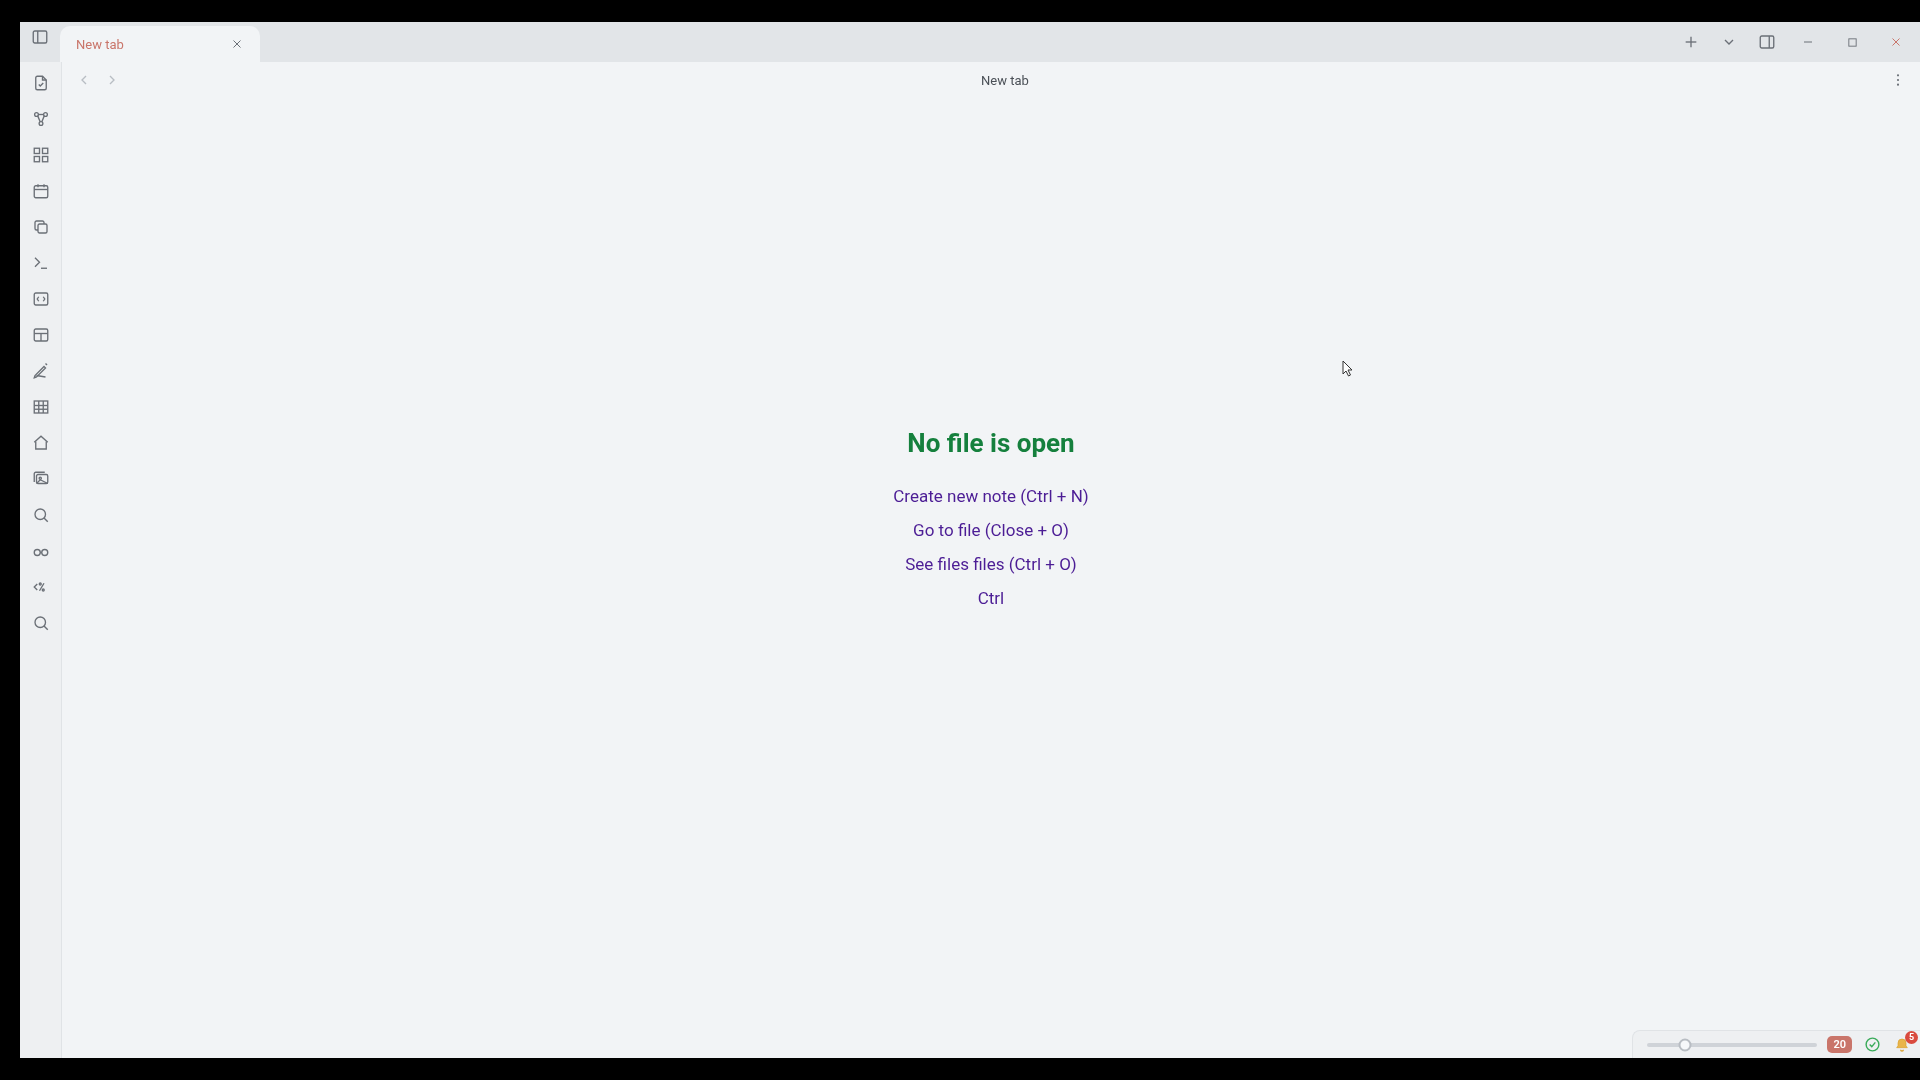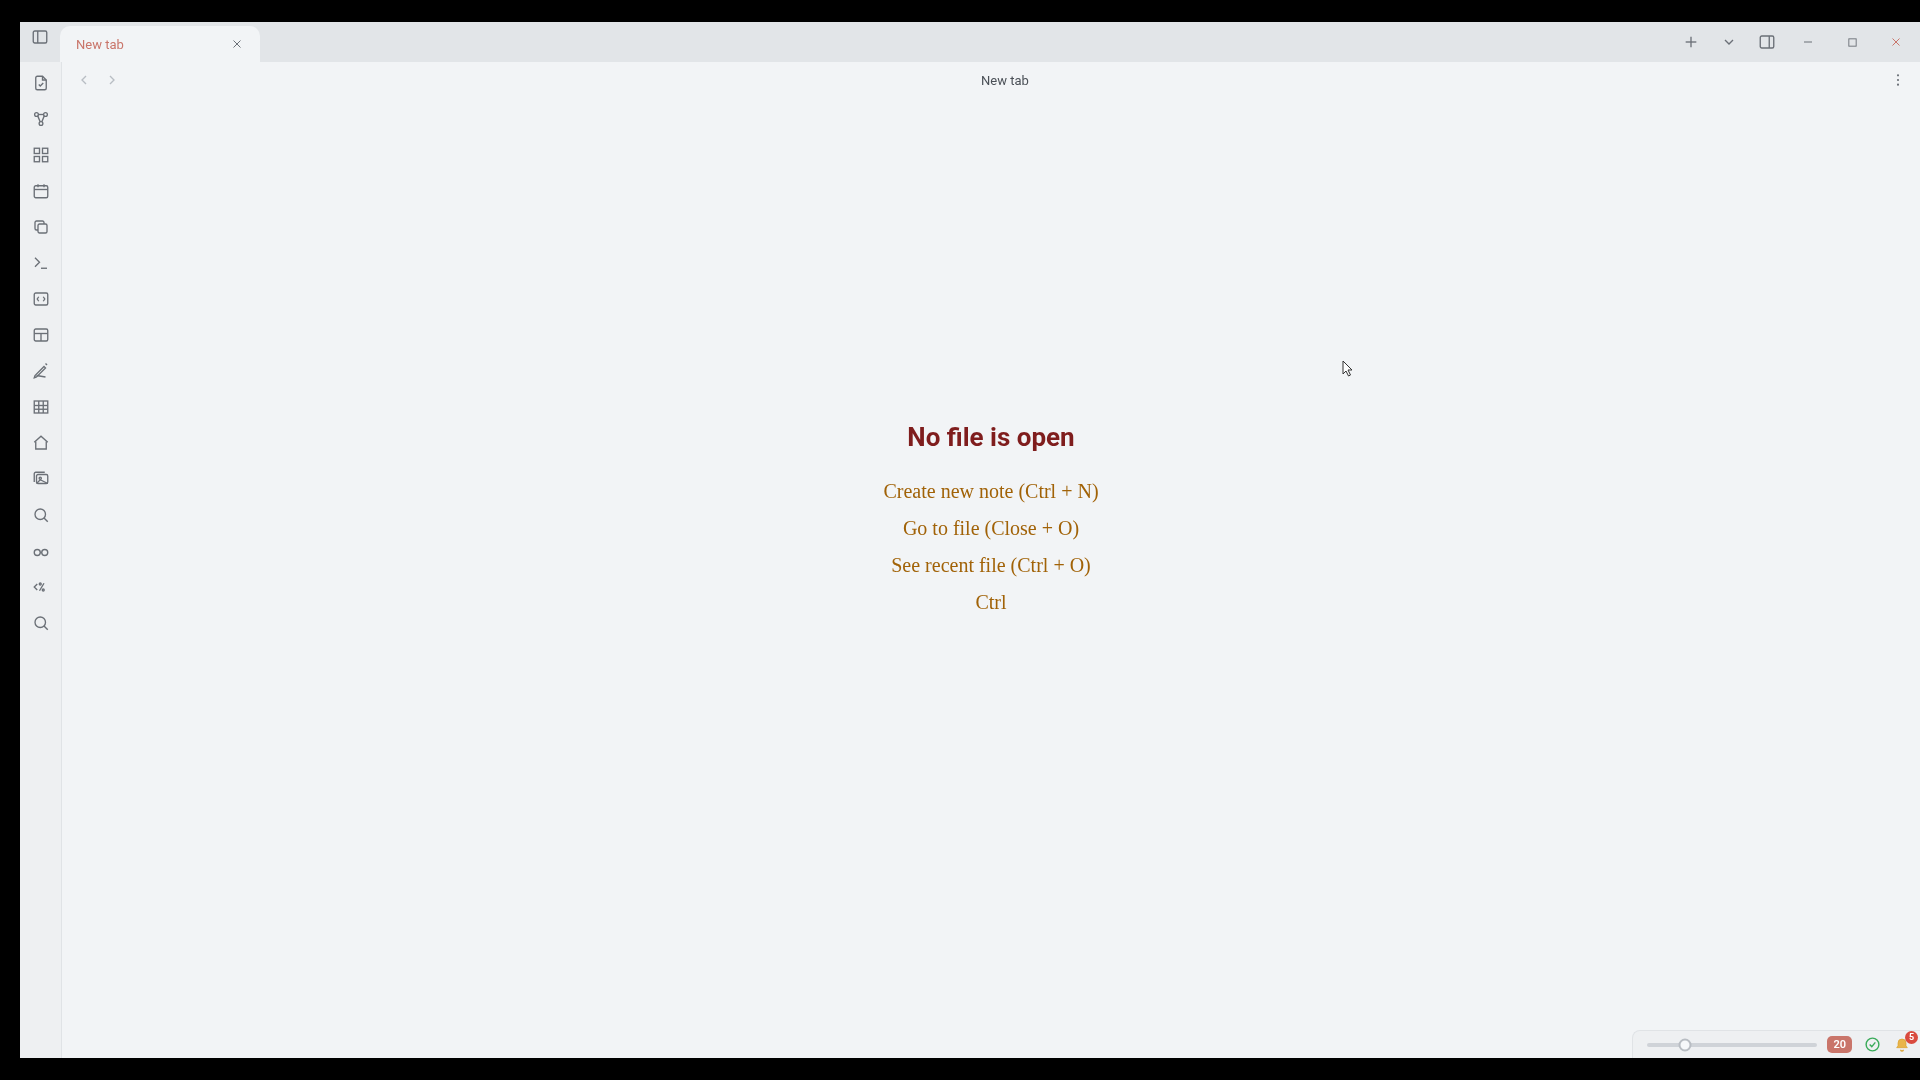--- a/index.html
+++ b/index.html
@@ -81,22 +81,22 @@
 
   .empty-state {
     flex:1;
     display:flex;
     flex-direction:column;
     align-items:center;
     justify-content:center;
     gap: 14px;
     transform: translateY(-60px);
   }
-  .empty-heading { font-size: 26px; font-weight: 700; color: #7f1d1d; margin-bottom: 14px; }
-  .empty-link { font-size: 20px; color: #a16207; cursor: pointer; font-family: Liberation Serif, serif; }
+  .empty-heading { font-size: 26px; font-weight: 700; color: #15803d; margin-bottom: 14px; }
+  .empty-link { font-size: 17px; color: #4c1d95; cursor: pointer; }
 
   
   .cursor {
     position: absolute;
     left: 1280px; top: 298px;
     width: 10px; height: 14px;
     pointer-events: none;
   }
   .cursor svg { display:block; }
 
@@ -337,21 +337,21 @@
               <circle cx="12" cy="12" r="1.6"></circle>
               <circle cx="12" cy="19" r="1.6"></circle>
             </svg>
         </div>
       </div>
 
       <div class="empty-state">
         <div class="empty-heading">No file is open</div>
         <div class="empty-link">Create new note (Ctrl + N)</div>
         <div class="empty-link">Go to file (Close + O)</div>
-        <div class="empty-link">See recent file (Ctrl + O)</div>
+        <div class="empty-link">See files files (Ctrl + O)</div>
         <div class="empty-link">Ctrl</div>
       </div>
 
       <div class="cursor">
         <svg width="12" height="18" viewBox="0 0 12 18">
             <path d="M1 1 L1 14 L4 11 L6.5 16 L8.5 15 L6 10 L10 10 Z" fill="#fff" stroke="#333" stroke-width="1"></path>
           </svg>
       </div>
 
       <div class="statusbar">

